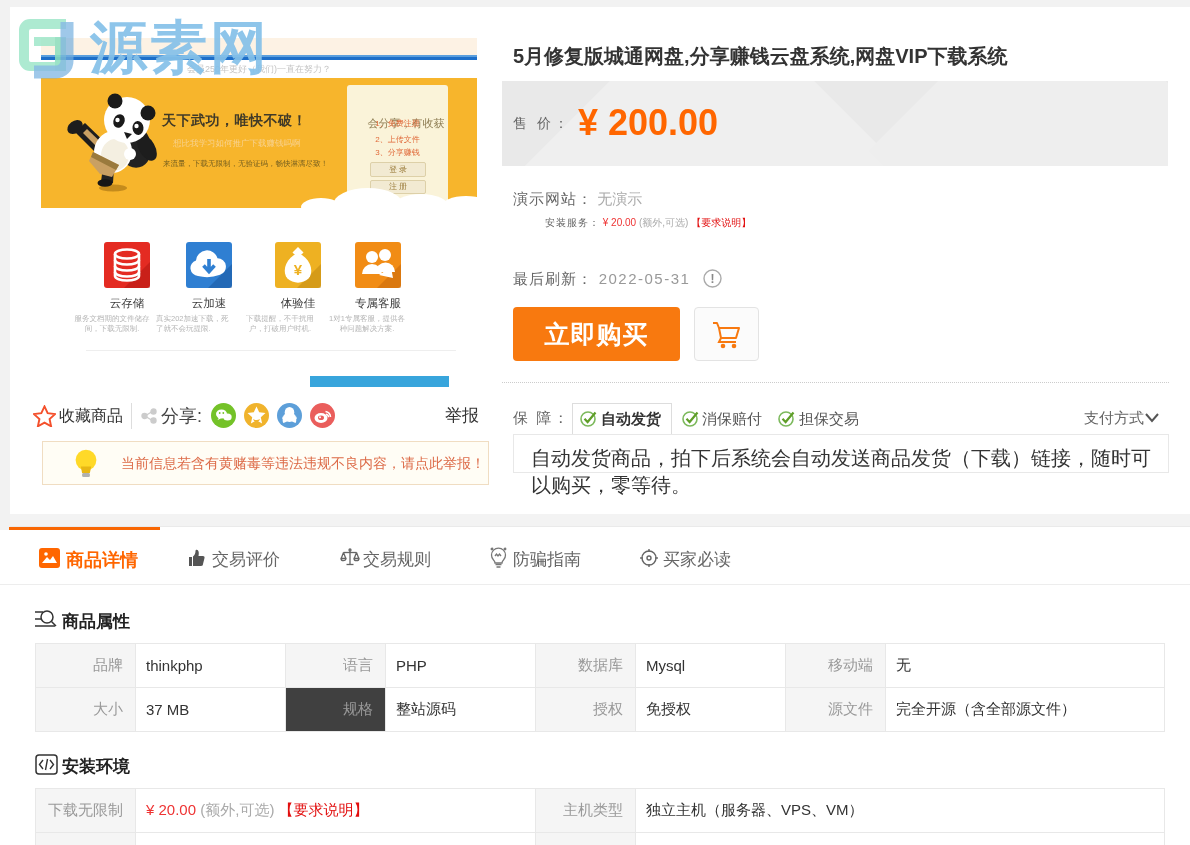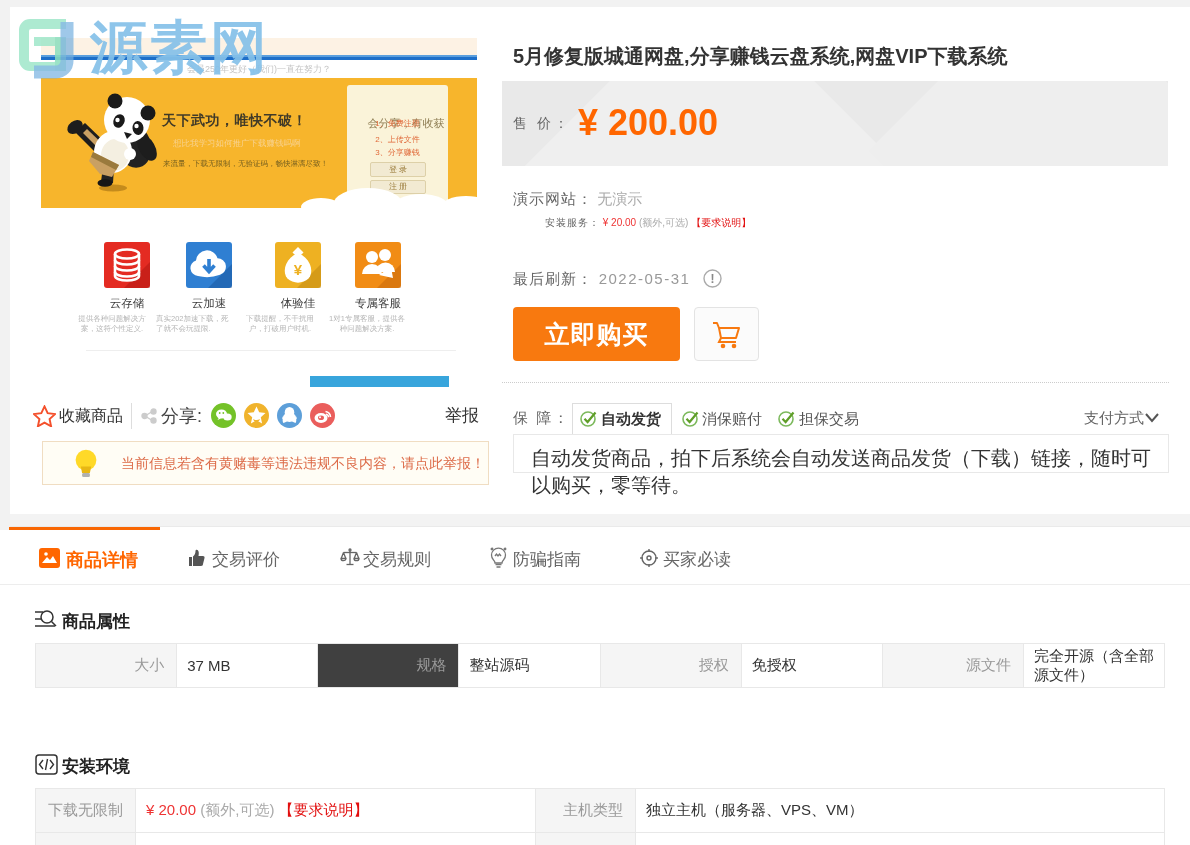--- a/index.html
+++ b/index.html
@@ -108,21 +108,21 @@
     <circle cx="30" cy="13" r="6" fill="#fff"></circle>
     <path d="M21 30 a9.5 9.5 0 0 1 19 0 Z" fill="#fff"></path>
     <path d="M24 33 L36 25 L38 36 Z" fill="#fff"></path>
   </svg>
 
   <div class="abs" style="left:56px;top:266px;width:60px;text-align:center;font-size:11.5px;color:#3c3c3c;">云存储</div>
   <div class="abs" style="left:138px;top:266px;width:60px;text-align:center;font-size:11.5px;color:#3c3c3c;">云加速</div>
   <div class="abs" style="left:227px;top:266px;width:60px;text-align:center;font-size:11.5px;color:#3c3c3c;">体验佳</div>
   <div class="abs" style="left:307px;top:266px;width:60px;text-align:center;font-size:11.5px;color:#3c3c3c;">专属客服</div>
 
-  <div class="abs" style="left:33px;top:284px;width:76px;text-align:center;font-size:7.5px;color:#b5b5b5;line-height:9.5px;">提供各种问题解决方案，这符个性定义.</div>
+  <div class="abs" style="left:33px;top:284px;width:76px;text-align:center;font-size:7.5px;color:#b5b5b5;line-height:9.5px;">服务文档期的文件储存间，下载无限制.</div>
   <div class="abs" style="left:115px;top:284px;width:76px;font-size:7.5px;color:#b5b5b5;line-height:9.5px;">真实202加速下载，死了就不会玩提限.</div>
   <div class="abs" style="left:201px;top:284px;width:76px;text-align:center;font-size:7.5px;color:#b5b5b5;line-height:9.5px;">下载提醒，不干扰用户，打破用户时机.</div>
   <div class="abs" style="left:288px;top:284px;width:76px;text-align:center;font-size:7.5px;color:#b5b5b5;line-height:9.5px;">1对1专属客服，提供各种问题解决方案.</div>
   <div class="abs" style="left:45px;top:320px;width:370px;height:1px;background:#eee;"></div>
 
   <div class="abs" style="left:269px;top:346px;width:139px;height:11px;background:#38a5dc;"></div>
 </div>
 
 <div class="abs" style="left:10px;top:10px;width:300px;height:75px;">
   <svg width="300" height="75" viewBox="0 0 300 75">
@@ -309,20 +309,30 @@
     <line x1="0" y1="11" x2="6" y2="11"></line>
     <line x1="0" y1="18" x2="20" y2="18"></line>
     <circle cx="12" cy="9" r="6"></circle>
     <line x1="16.5" y1="13.5" x2="21" y2="18"></line>
   </g>
 </svg>
 <div class="abs" style="left:62px;top:610px;font-size:17px;font-weight:bold;color:#222;">商品属性</div>
 
 <table class="abs" style="left:35px;top:643px;width:1130px;border-collapse:collapse;table-layout:fixed;font-size:15px;">
   <tbody>
+      <tr style="height:44px;">
+    <td style="width:100px;background:#f5f5f5;border:1px solid #e8e8e8;color:#999;text-align:right;padding-right:12px;">品牌</td>
+    <td style="width:150px;border:1px solid #e8e8e8;color:#333;padding-left:10px;">thinkphp</td>
+    <td style="width:100px;background:#f5f5f5;border:1px solid #e8e8e8;color:#999;text-align:right;padding-right:12px;">语言</td>
+    <td style="width:150px;border:1px solid #e8e8e8;color:#333;padding-left:10px;">PHP</td>
+    <td style="width:100px;background:#f5f5f5;border:1px solid #e8e8e8;color:#999;text-align:right;padding-right:12px;">数据库</td>
+    <td style="width:150px;border:1px solid #e8e8e8;color:#333;padding-left:10px;">Mysql</td>
+    <td style="width:100px;background:#f5f5f5;border:1px solid #e8e8e8;color:#999;text-align:right;padding-right:12px;">移动端</td>
+    <td style="border:1px solid #e8e8e8;color:#333;padding-left:10px;">无</td>
+  </tr>
   <tr style="height:44px;">
     <td style="background:#f5f5f5;border:1px solid #e8e8e8;color:#999;text-align:right;padding-right:12px;">大小</td>
     <td style="border:1px solid #e8e8e8;color:#333;padding-left:10px;">37 MB</td>
     <td style="background:#404040;border:1px solid #e8e8e8;color:#999;text-align:right;padding-right:12px;">规格</td>
     <td style="border:1px solid #e8e8e8;color:#333;padding-left:10px;">整站源码</td>
     <td style="background:#f5f5f5;border:1px solid #e8e8e8;color:#999;text-align:right;padding-right:12px;">授权</td>
     <td style="border:1px solid #e8e8e8;color:#333;padding-left:10px;">免授权</td>
     <td style="background:#f5f5f5;border:1px solid #e8e8e8;color:#999;text-align:right;padding-right:12px;">源文件</td>
     <td style="border:1px solid #e8e8e8;color:#333;padding-left:10px;">完全开源（含全部源文件）</td>
   </tr>

